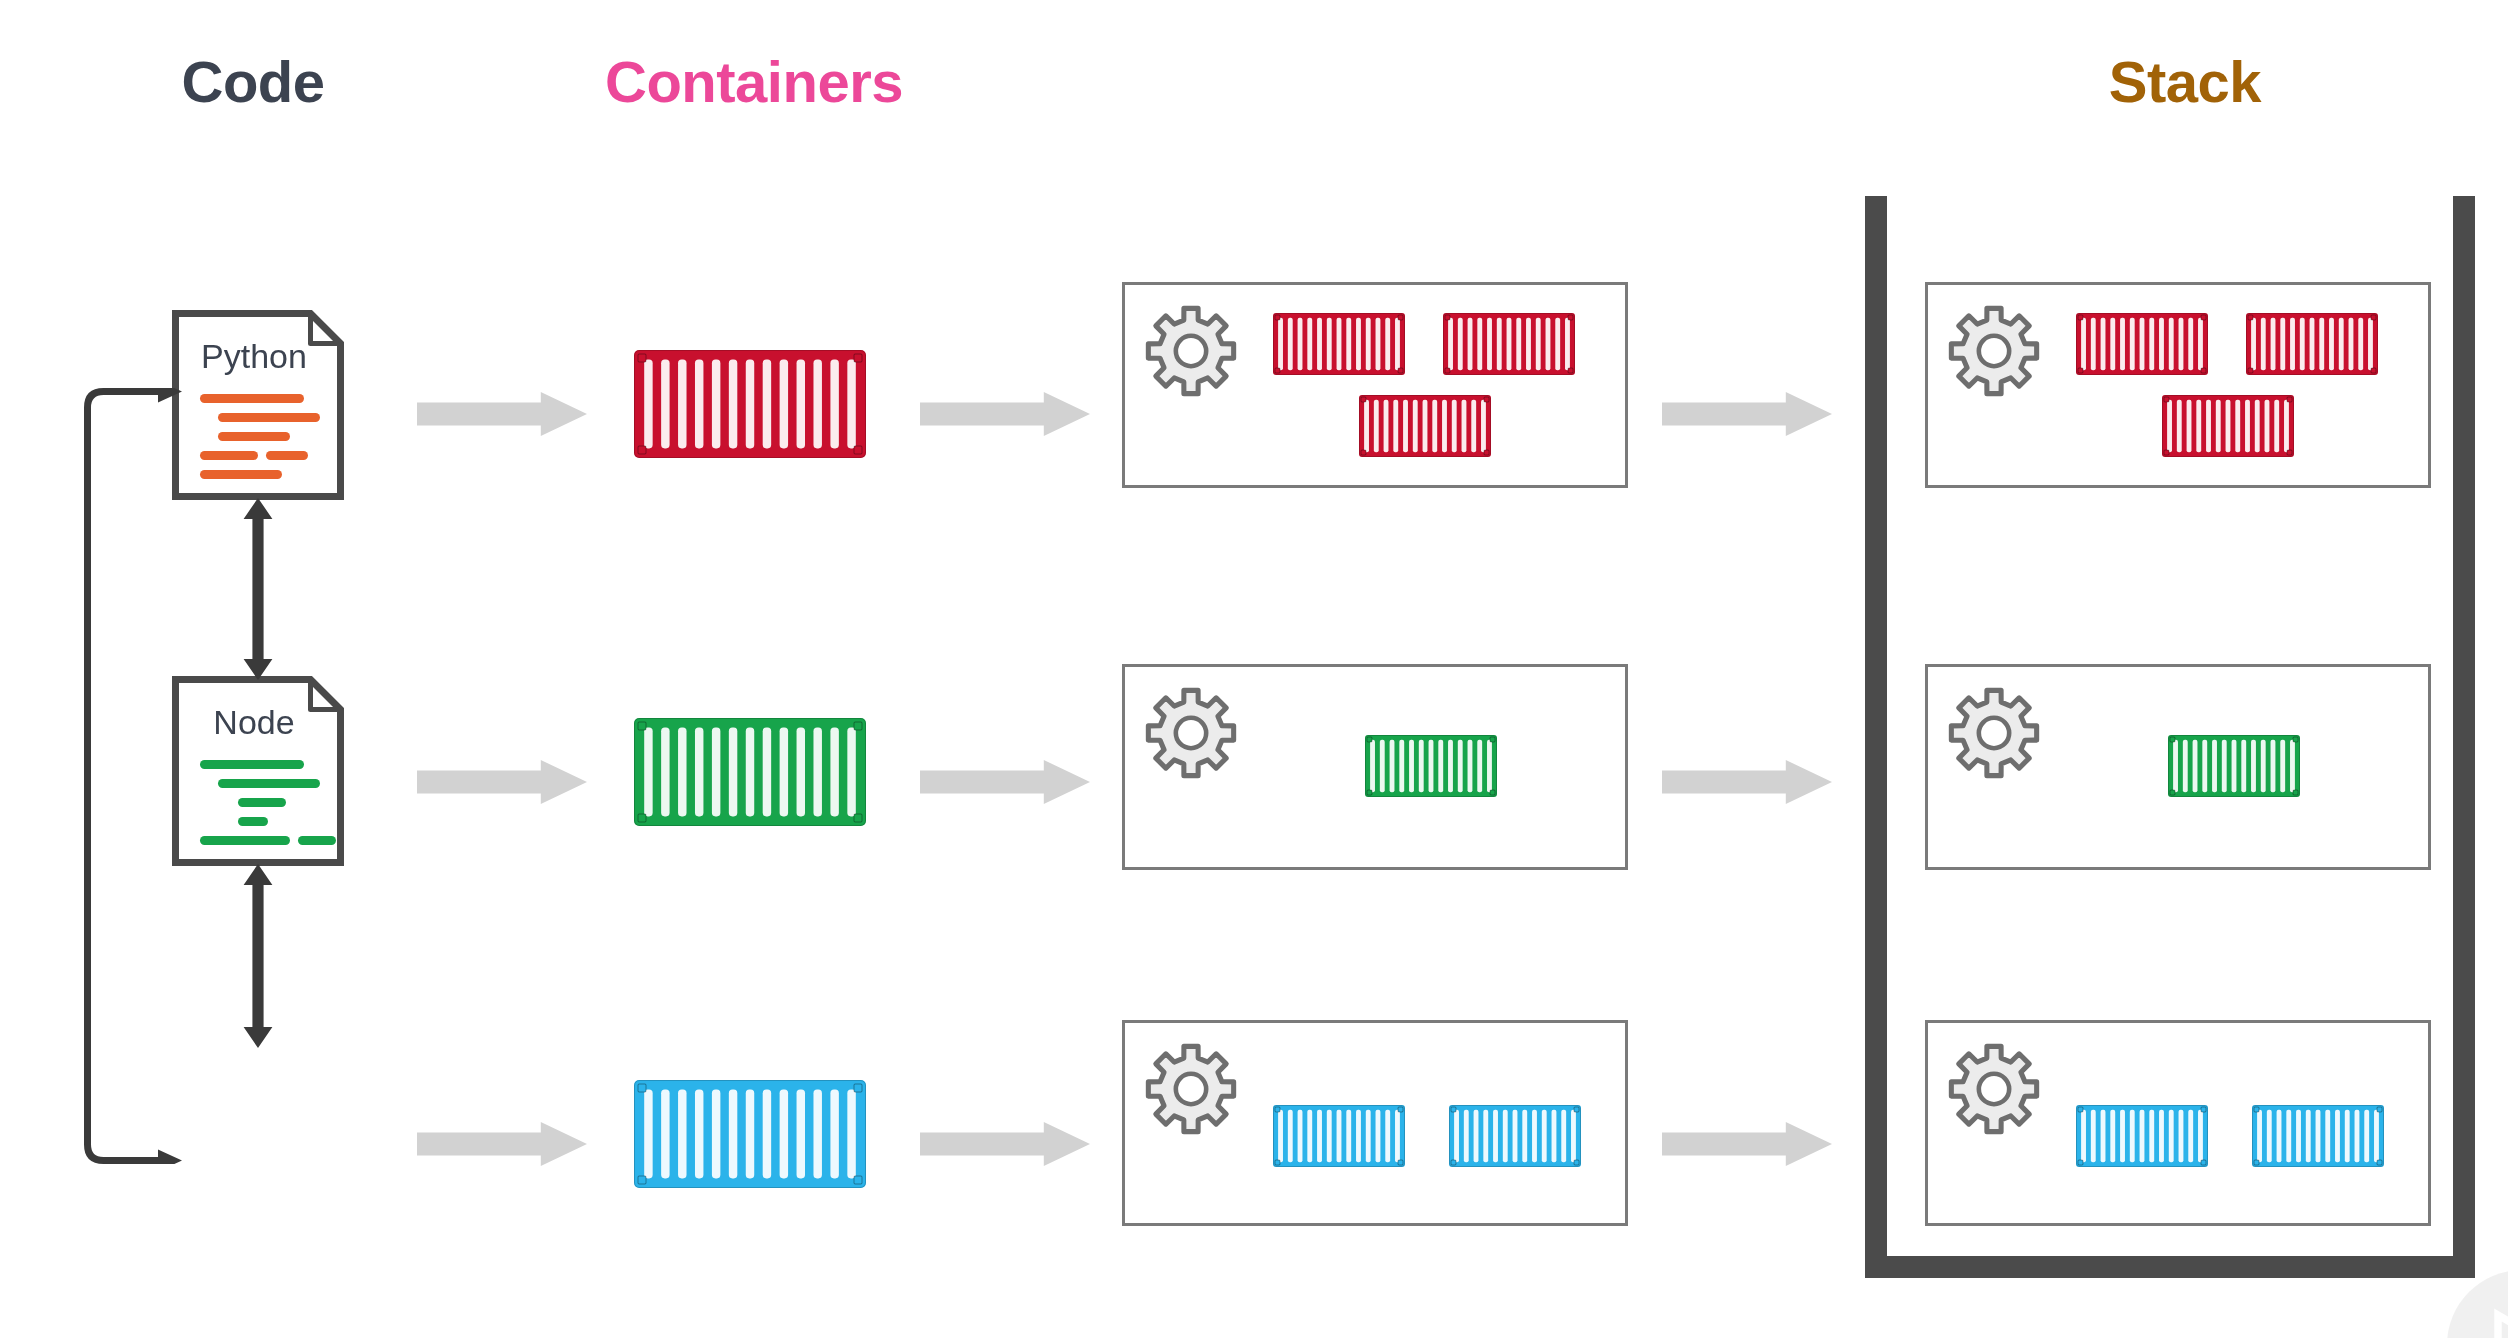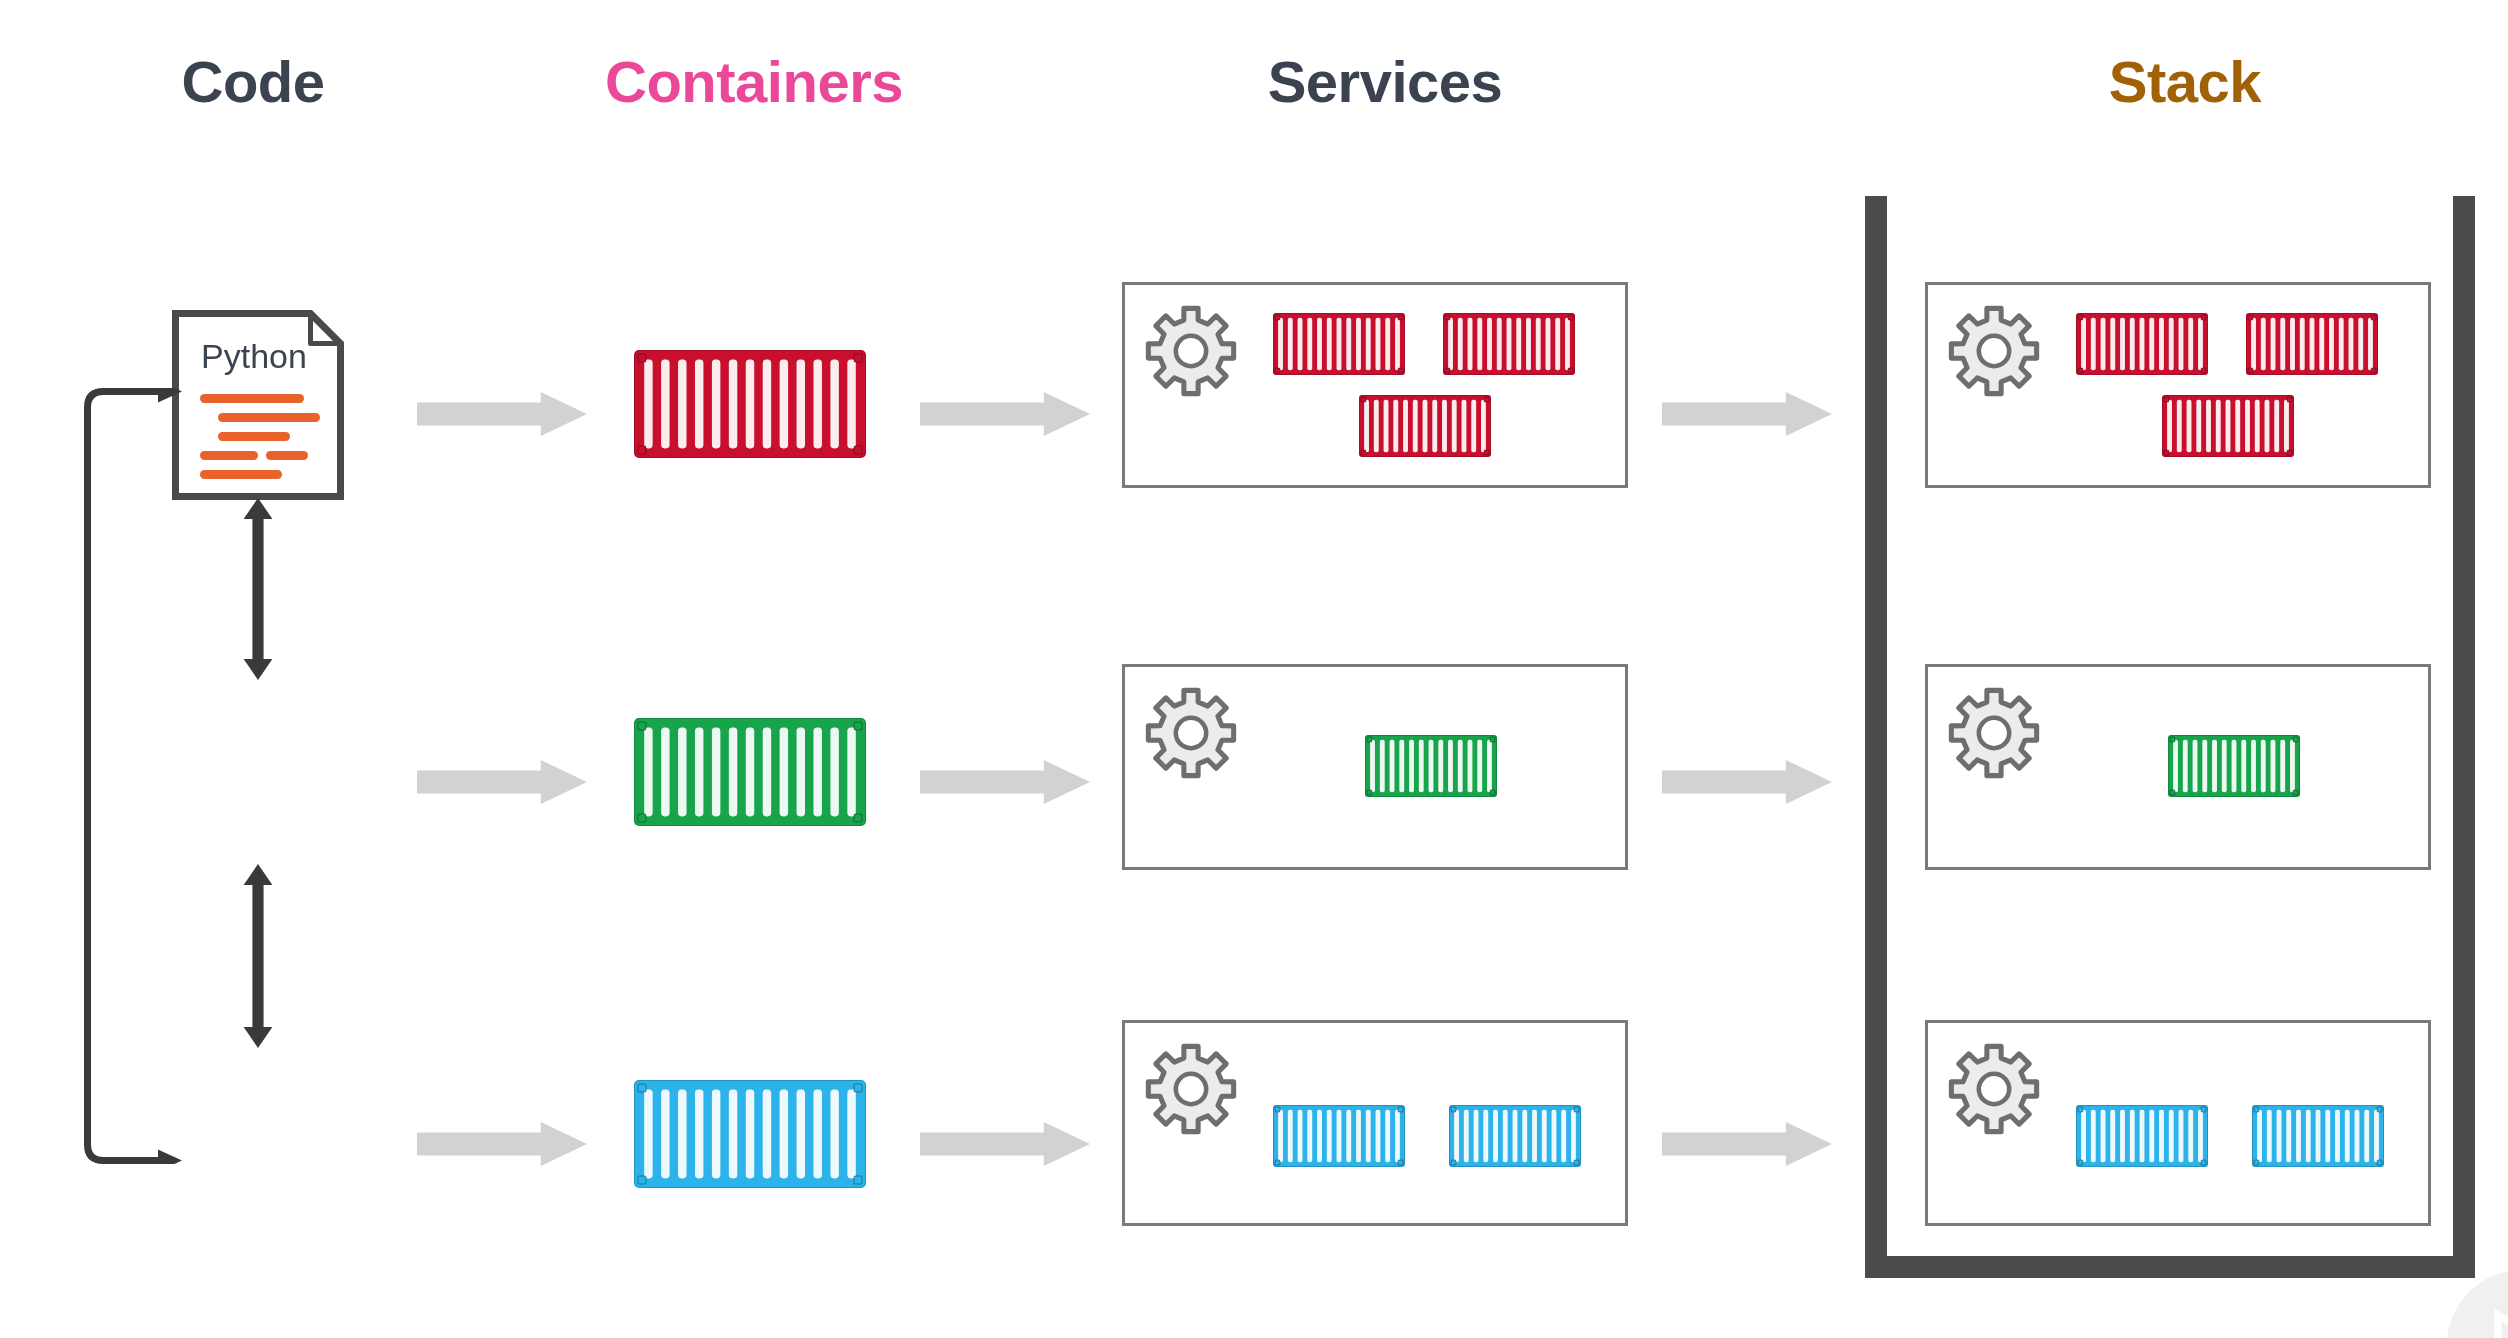--- a/index.html
+++ b/index.html
@@ -56,33 +56,45 @@
   
   .watermark{position:absolute;opacity:.5;}
   .watermark svg{display:block;}
 </style>
 </head>
 <body>
 
 <div class="stage" id="stage">
     <div class="col-head" style="left: 221px; top: 48px; color: rgb(60, 67, 80);">Code</div>
     <div class="col-head" style="left: 722px; top: 48px; color: #ec4899;">Containers</div>
-    <div class="col-head" style="left: 1353px; top: 48px; color: rgb(60, 67, 80);">Services</div>
     <div class="col-head" style="left: 2153px; top: 48px; color: #a16207;">Stack</div>
     <div class="doc" style="left: 140px; top: 310px;">
       <svg width="172" height="190" viewBox="0 0 172 190">
         <path d="M3.5,3.5 L138.5,3.5 L168.5,33.5 L168.5,186.5 L3.5,186.5 Z" fill="#ffffff" stroke="#4a4a4a" stroke-width="7" stroke-linejoin="miter"></path>
         <path d="M138.5,3.5 L138.5,33.5 L168.5,33.5" fill="none" stroke="#4a4a4a" stroke-width="5" stroke-linejoin="round"></path>
         <text x="82" y="58" text-anchor="middle" font-family="Liberation Sans, sans-serif" font-size="34" font-weight="400" fill="#3c4350">Python</text>
         <rect x="28" y="84" width="104" height="9" rx="4.5" ry="4.5" fill="#e8622c"></rect>
         <rect x="46" y="103" width="102" height="9" rx="4.5" ry="4.5" fill="#e8622c"></rect>
         <rect x="46" y="122" width="72" height="9" rx="4.5" ry="4.5" fill="#e8622c"></rect>
         <rect x="28" y="141" width="58" height="9" rx="4.5" ry="4.5" fill="#e8622c"></rect>
         <rect x="94" y="141" width="42" height="9" rx="4.5" ry="4.5" fill="#e8622c"></rect>
         <rect x="28" y="160" width="82" height="9" rx="4.5" ry="4.5" fill="#e8622c"></rect>
+      </svg>
+    </div>
+    <div class="doc" style="left: 140px; top: 676px;">
+      <svg width="172" height="190" viewBox="0 0 172 190">
+        <path d="M3.5,3.5 L138.5,3.5 L168.5,33.5 L168.5,186.5 L3.5,186.5 Z" fill="#ffffff" stroke="#4a4a4a" stroke-width="7" stroke-linejoin="miter"></path>
+        <path d="M138.5,3.5 L138.5,33.5 L168.5,33.5" fill="none" stroke="#4a4a4a" stroke-width="5" stroke-linejoin="round"></path>
+        <text x="82" y="58" text-anchor="middle" font-family="Liberation Sans, sans-serif" font-size="34" font-weight="400" fill="#3c4350">Node</text>
+        <rect x="28" y="84" width="104" height="9" rx="4.5" ry="4.5" fill="#17a44b"></rect>
+        <rect x="46" y="103" width="102" height="9" rx="4.5" ry="4.5" fill="#17a44b"></rect>
+        <rect x="66" y="122" width="48" height="9" rx="4.5" ry="4.5" fill="#17a44b"></rect>
+        <rect x="66" y="141" width="30" height="9" rx="4.5" ry="4.5" fill="#17a44b"></rect>
+        <rect x="28" y="160" width="90" height="9" rx="4.5" ry="4.5" fill="#17a44b"></rect>
+        <rect x="126" y="160" width="38" height="9" rx="4.5" ry="4.5" fill="#17a44b"></rect>
       </svg>
     </div>
     <div class="conn" style="left: 52px; top: 388px;">
       <svg width="100" height="776" viewBox="0 0 100 776">
         <path d="M74,3.5 L19.5,3.5 Q3.5,3.5 3.5,19.5 L3.5,756.5 Q3.5,772.5 19.5,772.5 L74,772.5" fill="none" stroke="#3a3a3a" stroke-width="7" stroke-linecap="butt"></path>
         <path d="M74,-7.5 L98,3.5 L74,14.5 Z" fill="#3a3a3a"></path>
         <path d="M74,761.5 L98,772.5 L74,783.5 Z" fill="#3a3a3a"></path>
       </svg>
     </div>
     <div class="conn" style="left: 208px; top: 498px;">

